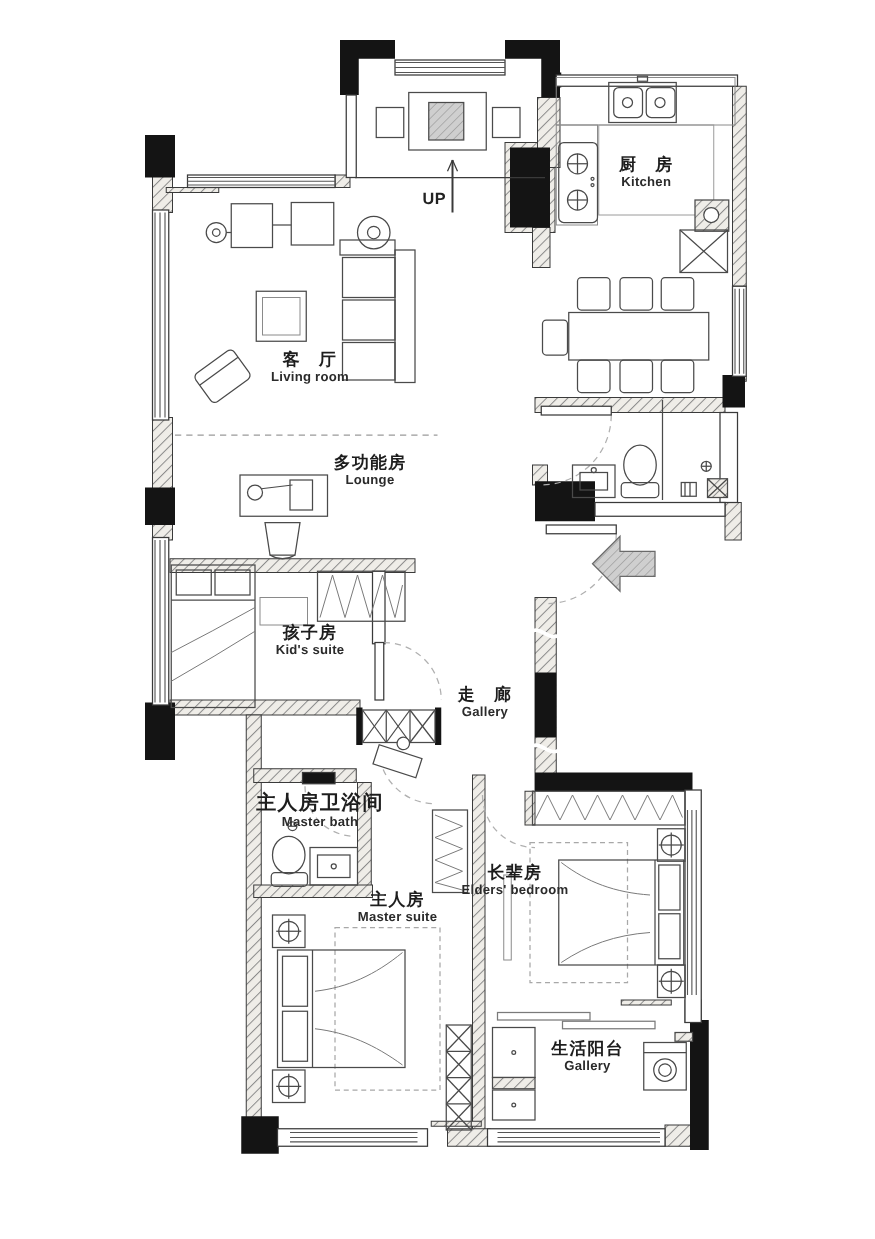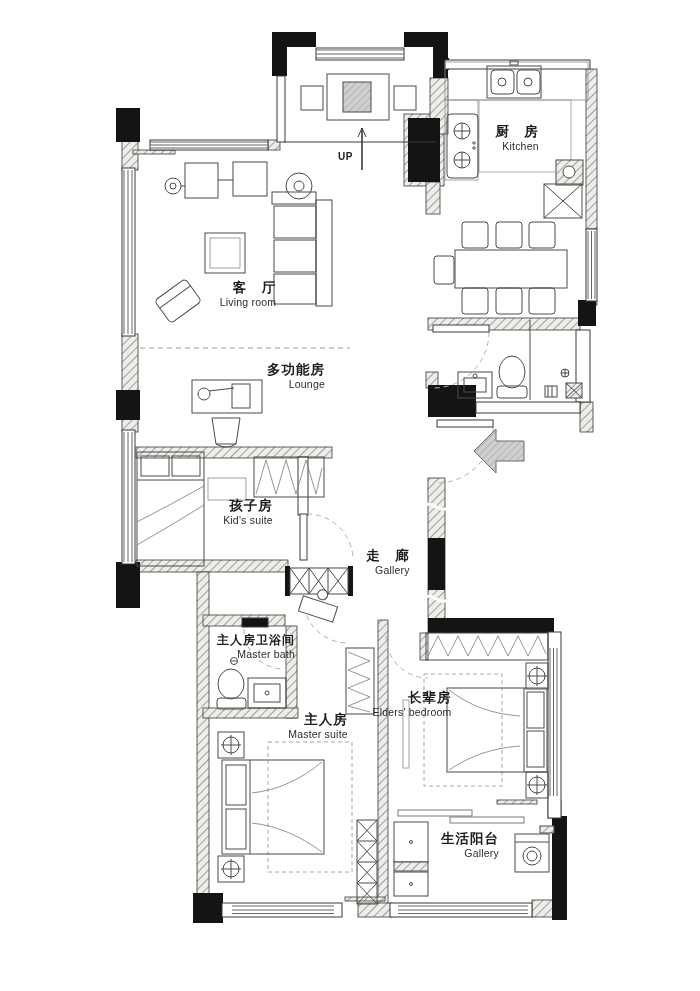--- a/index.html
+++ b/index.html
@@ -4,25 +4,25 @@
 <style>
   :root{
     --ink:#2a2a2a;
     --wall-hatch:#8a8a8a;
     --arrow:#c4c4c4;
   }
   html,body{margin:0;padding:0;background:#ffffff;}
   .plan{position:relative;width:700px;height:991px;background:#ffffff;overflow:hidden;
         font-family:"Liberation Sans","DejaVu Sans",sans-serif;}
   .plan svg{position:absolute;left:0;top:0;}
-  .room-label{position:absolute;transform:translateX(-50%);text-align:right;color:#1d1d1d;line-height:1.15;pointer-events:none;}
+  .room-label{position:absolute;transform:translateX(-50%);text-align:center;color:#1d1d1d;line-height:1.15;pointer-events:none;}
   .room-label .zh{display:block;font-size:13.5px;font-weight:700;letter-spacing:1px;white-space:pre;}
-  .room-label .en{display:block;font-size:10.5px;font-weight:400;color:#2b2b2b;letter-spacing:0.2px;}
-  .room-label.small .zh{font-size:12px;}
-  .up-label{position:absolute;font-size:10px;color:#222;font-weight:600;letter-spacing:0.5px;}
+  .room-label .en{display:block;font-size:10.5px;font-weight:700;color:#2b2b2b;letter-spacing:0.2px;}
+  .room-label.small .zh{font-size:16px;}
+  .up-label{position:absolute;font-size:13px;color:#222;font-weight:600;letter-spacing:0.5px;}
 </style>
 </head>
 <body>
 
 <div class="plan">
 
 <svg width="700" height="991" viewBox="0 0 700 991">
   <defs>
     <pattern id="h" patternUnits="userSpaceOnUse" width="6" height="6" patternTransform="rotate(45)">
       <rect width="6" height="6" fill="#efede8"></rect>

